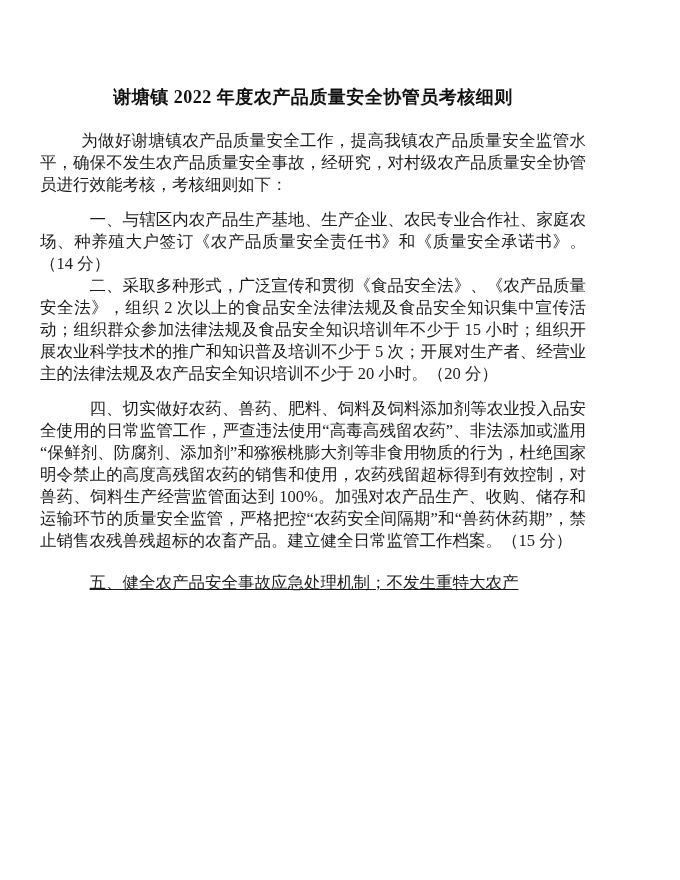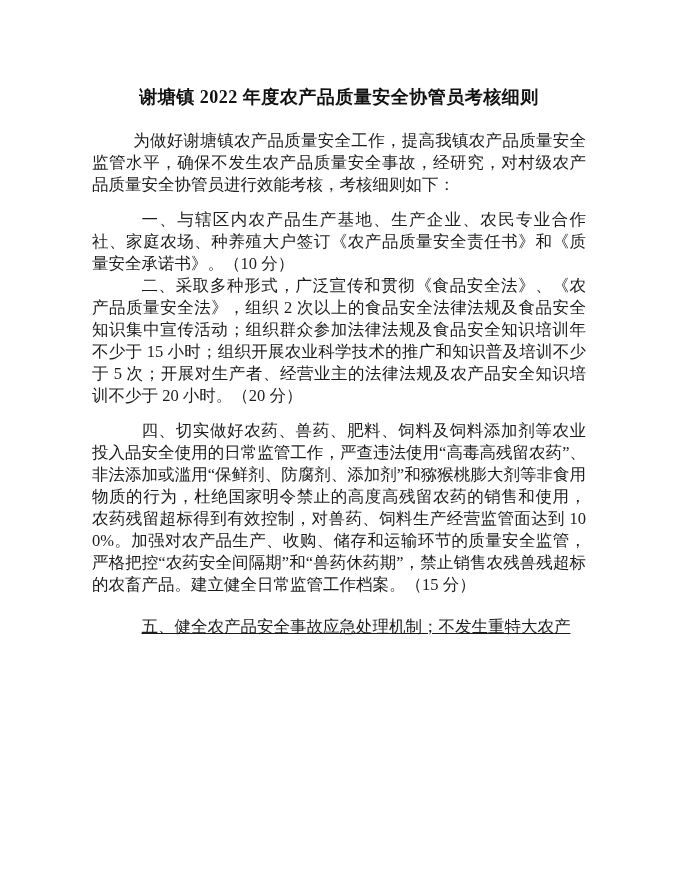--- a/index.html
+++ b/index.html
@@ -7,21 +7,21 @@
   body {
     width: 680px;
     height: 880px;
     background: #ffffff;
     font-family: "Liberation Serif", "DejaVu Serif", serif;
   }
   .page {
     width: 680px;
     height: 880px;
     background: #ffffff;
-    padding: 85px 94px 0 92px;
+    padding: 85px 94px 0 40px;
     overflow: hidden;
     color: #1c1c1c;
     border-radius: 8px;
   }
   .doc-title {
     font-size: 18px;
     line-height: 24px;
     font-weight: bold;
     text-align: center;
     letter-spacing: 0.5px;
@@ -49,21 +49,21 @@
 </style>
 </head>
 <body>
 
 <div class="page">
 
   <h1 class="doc-title">谢塘镇 2022 年度农产品质量安全协管员考核细则</h1>
 
   <p class="para intro">为做好谢塘镇农产品质量安全工作，提高我镇农产品质量安全监管水平，确保不发生农产品质量安全事故，经研究，对村级农产品质量安全协管员进行效能考核，考核细则如下：</p>
 
-  <p class="para section">一、与辖区内农产品生产基地、生产企业、农民专业合作社、家庭农场、种养殖大户签订《农产品质量安全责任书》和《质量安全承诺书》。（10 分）</p>
+  <p class="para section">一、与辖区内农产品生产基地、生产企业、农民专业合作社、家庭农场、种养殖大户签订《农产品质量安全责任书》和《质量安全承诺书》。（14 分）</p>
 
   <p class="para section">二、采取多种形式，广泛宣传和贯彻《食品安全法》、《农产品质量安全法》，组织 2 次以上的食品安全法律法规及食品安全知识集中宣传活动；组织群众参加法律法规及食品安全知识培训年不少于 15 小时；组织开展农业科学技术的推广和知识普及培训不少于 5 次；开展对生产者、经营业主的法律法规及农产品安全知识培训不少于 20 小时。（20 分）</p>
 
 
   <p class="para section gap-before-small">四、切实做好农药、兽药、肥料、饲料及饲料添加剂等农业投入品安全使用的日常监管工作，严查违法使用“高毒高残留农药”、非法添加或滥用“保鲜剂、防腐剂、添加剂”和猕猴桃膨大剂等非食用物质的行为，杜绝国家明令禁止的高度高残留农药的销售和使用，农药残留超标得到有效控制，对兽药、饲料生产经营监管面达到 100%。加强对农产品生产、收购、储存和运输环节的质量安全监管，严格把控“农药安全间隔期”和“兽药休药期”，禁止销售农残兽残超标的农畜产品。建立健全日常监管工作档案。（15 分）</p>
 
   <p class="para section gap-before-large">五、健全农产品安全事故应急处理机制；不发生重特大农产</p>
 
 </div>
 

